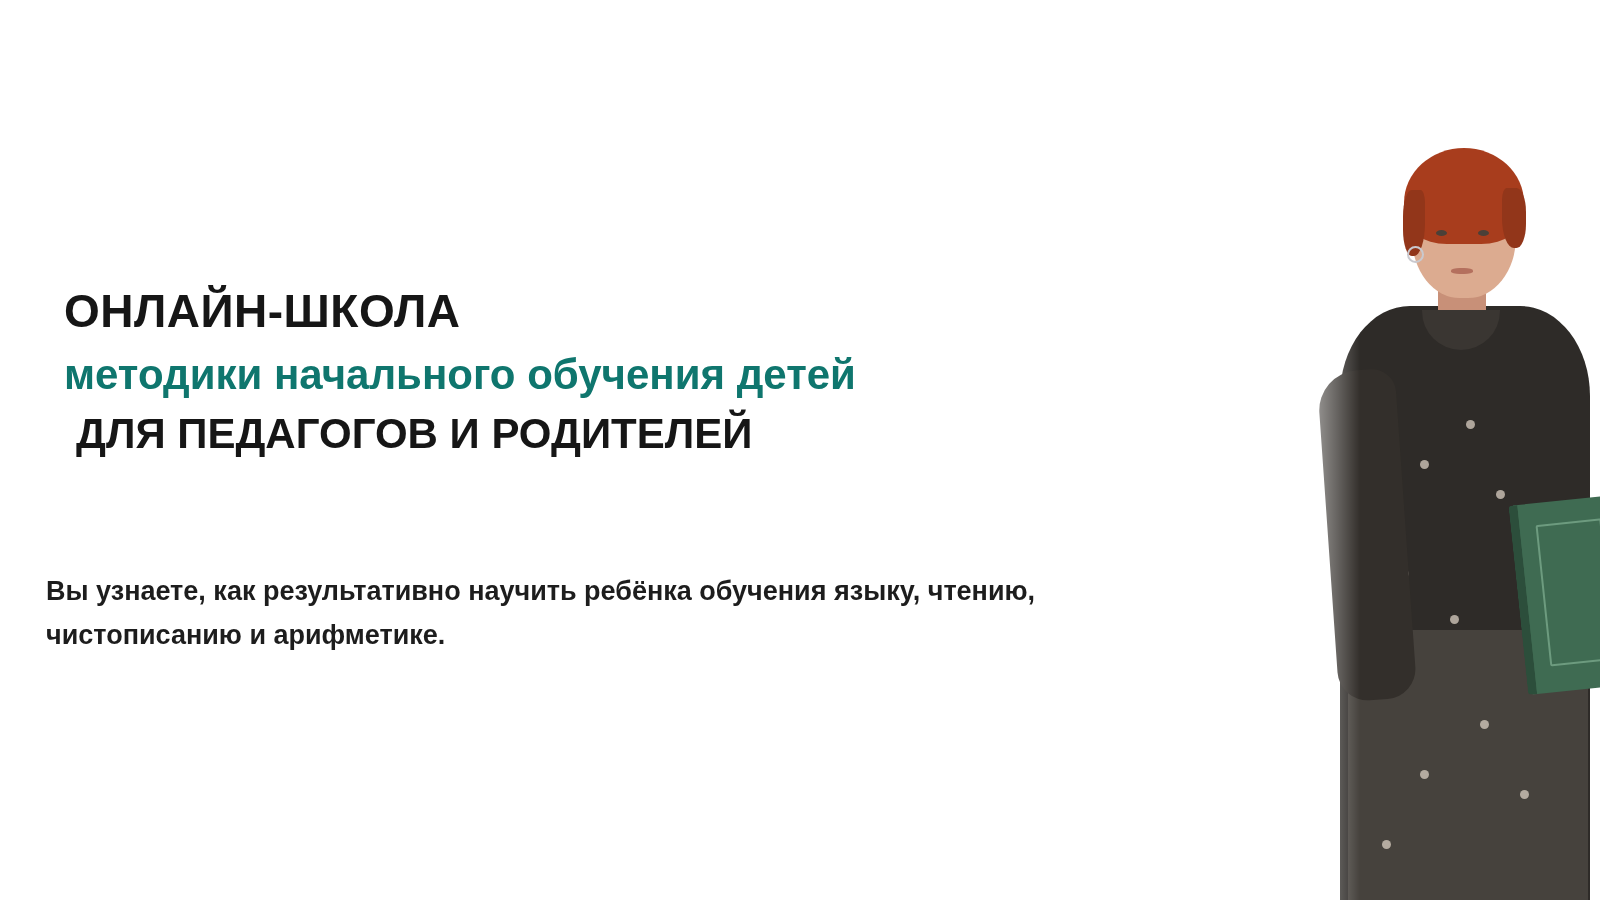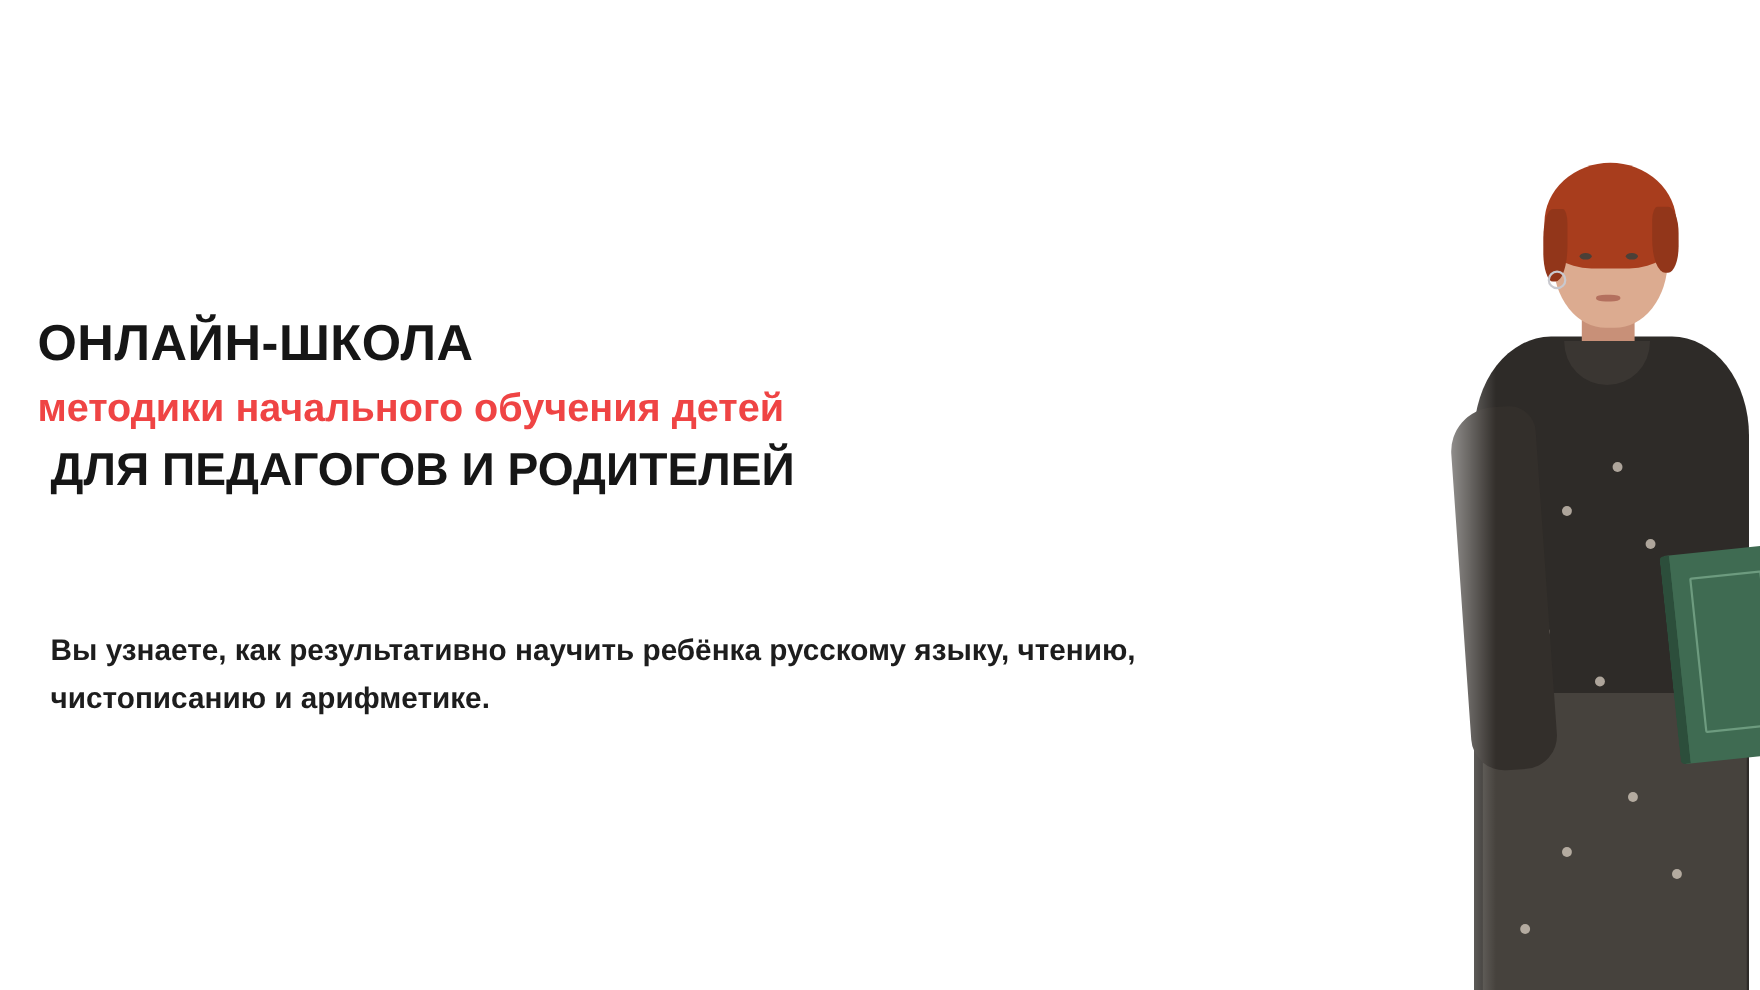--- a/index.html
+++ b/index.html
@@ -20,41 +20,41 @@
   .hero {
     position: relative;
     width: 1600px;
     height: 900px;
     background: #ffffff;
     overflow: hidden;
   }
 
   .hero-text {
     position: absolute;
-    left: 34px;
+    left: 64px;
     top: 286px;
     width: 1180px;
   }
 
   .headline-line1 {
     font-size: 46px;
     font-weight: 700;
     letter-spacing: 0.5px;
     line-height: 1.1;
     margin: 0 0 14px 0;
     color: #161616;
     text-transform: uppercase;
   }
 
   .headline-line2 {
-    font-size: 36px;
+    font-size: 42px;
     font-weight: 700;
     line-height: 1.12;
     margin: 0 0 6px 0;
-    color: #ef4444;
+    color: #0f766e;
   }
 
   .headline-line3 {
     font-size: 42px;
     font-weight: 700;
     line-height: 1.12;
     margin: 12px;
     color: #161616;
     text-transform: uppercase;
   }
@@ -258,21 +258,21 @@
 <body>
 
 <div class="hero">
 
   <div class="hero-text">
     <h1 class="headline-line1">ОНЛАЙН-ШКОЛА</h1>
     <h2 class="headline-line2">методики начального обучения детей</h2>
     <h2 class="headline-line3">ДЛЯ ПЕДАГОГОВ И РОДИТЕЛЕЙ</h2>
   </div>
 
-  <p class="subtext">Вы узнаете, как результативно научить ребёнка русскому языку, чтению, чистописанию и арифметике.</p>
+  <p class="subtext">Вы узнаете, как результативно научить ребёнка обучения языку, чтению, чистописанию и арифметике.</p>
 
   <div class="photo-wrap">
     <div class="photo-figure">
 
       <div class="torso"></div>
       <div class="torso-lower"></div>
 
       <div class="floral" style="left:110px; top:330px;"></div>
       <div class="floral" style="left:150px; top:390px;"></div>
       <div class="floral" style="left:96px;  top:430px;"></div>

